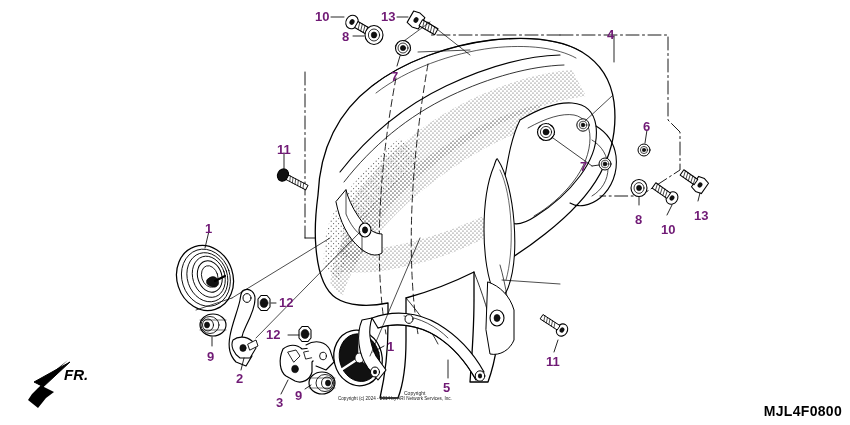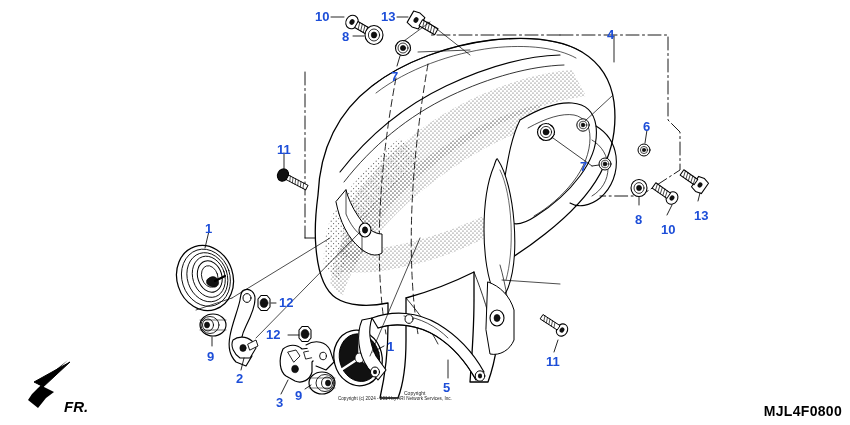--- a/index.html
+++ b/index.html
@@ -9,21 +9,21 @@
     width:850px;height:425px;
     background:#ffffff;
     overflow:hidden;
   }
   #svg{position:absolute;left:0;top:0;width:850px;height:425px;}
   .lbl{
     position:absolute;
     font-family:"Liberation Sans",sans-serif;
     font-size:13px;
     font-weight:700;
-    color:#1d4ed8;
+    color:#701a75;
     line-height:1;
     white-space:nowrap;
     user-select:none;
   }
   .code{
     position:absolute;
     right:8px;bottom:6px;
     font-family:"Liberation Sans",sans-serif;
     font-size:14px;
     font-weight:700;
@@ -40,21 +40,20 @@
   }
   .copy.small{font-size:4.6px;}
   .frtxt{
     position:absolute;
     left:64px;top:366px;
     font-family:"Liberation Sans",sans-serif;
     font-size:15px;
     font-weight:700;
     font-style:italic;
     color:#000;
-    margin-top:32px;
   }
 </style>
 </head>
 <body>
 
 <div id="sheet">
 
   <svg id="svg" viewBox="0 0 850 425">
     <defs>
       <pattern id="stipple" width="4" height="4" patternUnits="userSpaceOnUse">

